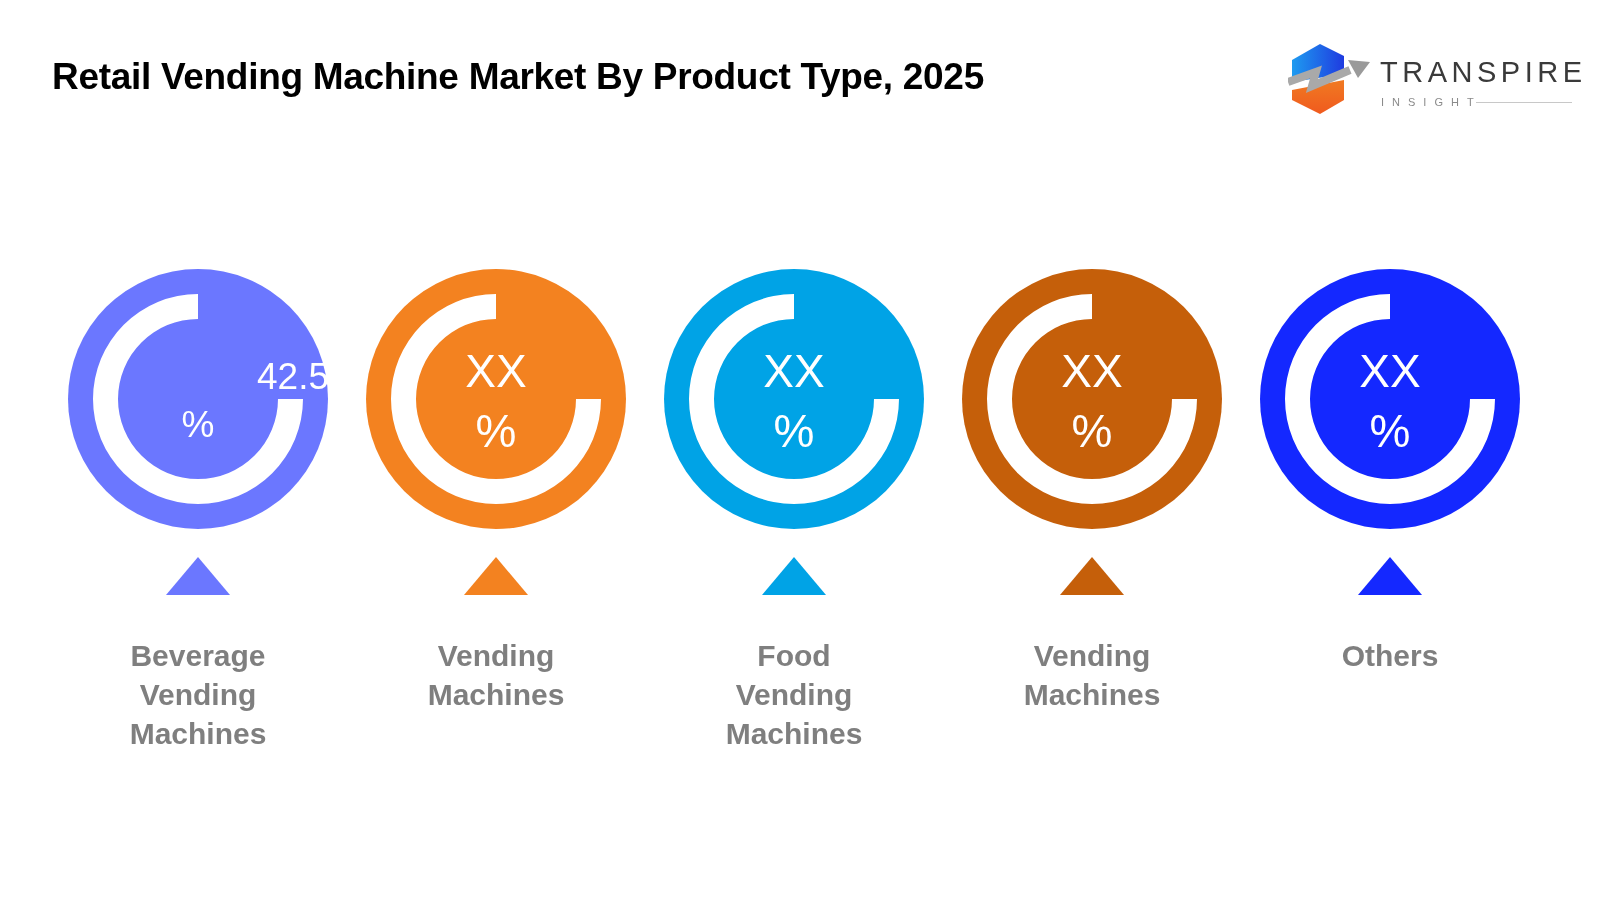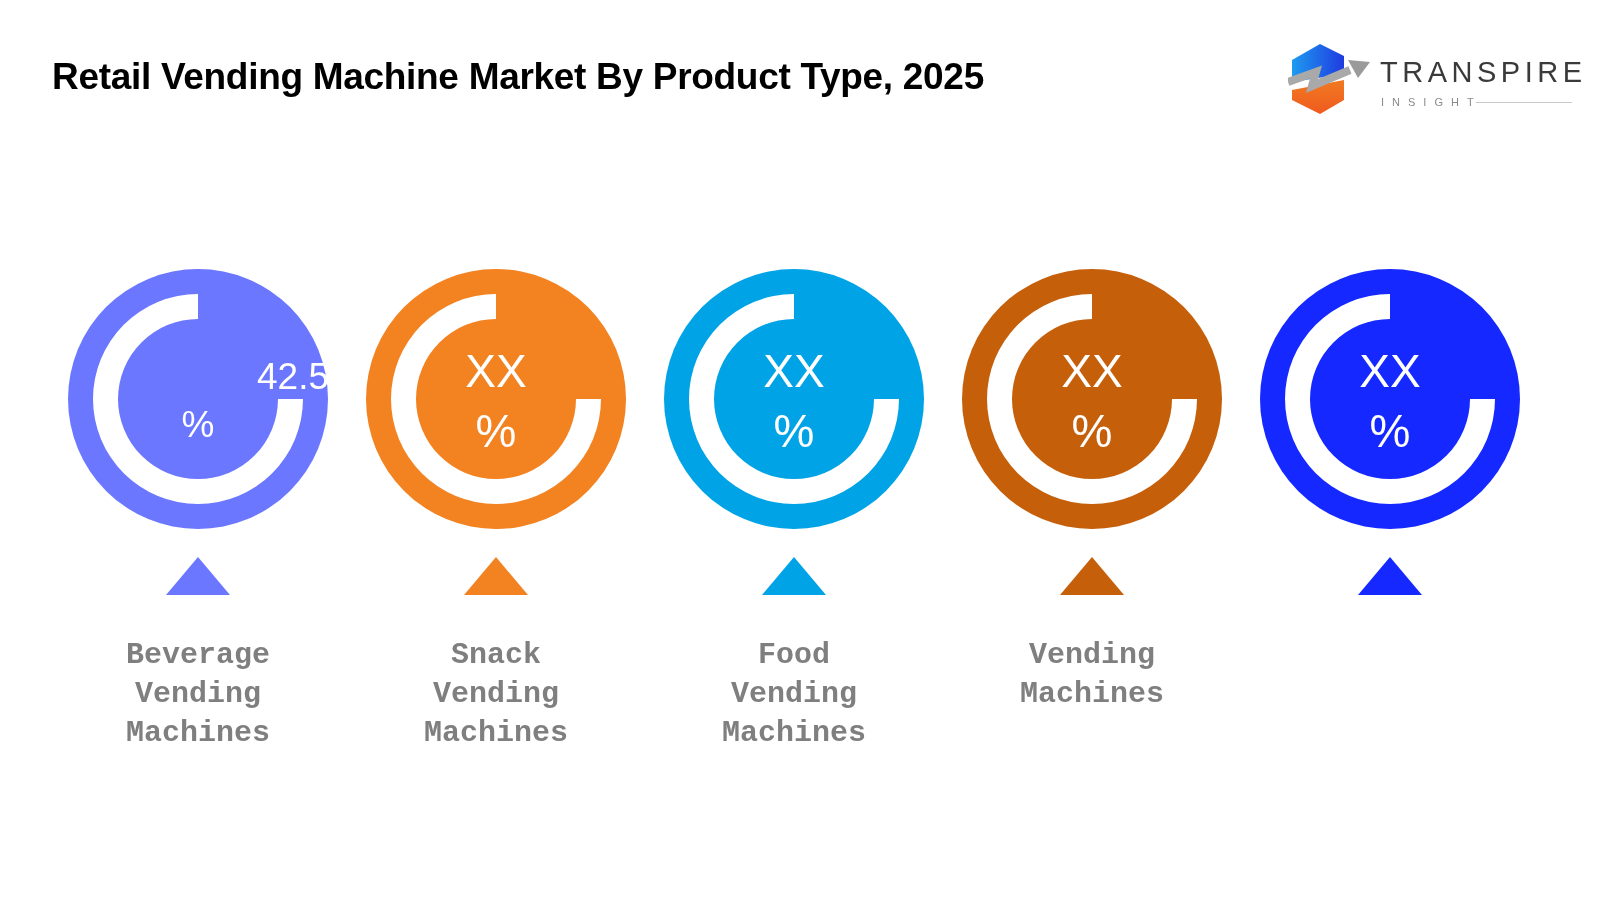--- a/index.html
+++ b/index.html
@@ -96,21 +96,21 @@
       border-right: 32px solid transparent;
       border-bottom-width: 38px;
       border-bottom-style: solid;
     }
     .label {
       position: absolute;
       left: -40px;
       top: 368px;
       width: 342px;
       text-align: center;
-      font-family: Liberation Mono, monospace;
+      font-family: Liberation Sans, sans-serif;
       font-weight: bold;
       font-size: 30px;
       line-height: 39px;
       color: #7f7f7f;
     }
     .label span { display: block; }
   </style>
 </head>
 <body>
 
@@ -164,21 +164,20 @@
     <div class="circle">
       <svg width="262" height="262" viewBox="0 0 262 262">
         <circle cx="131" cy="131" r="130" fill="#F38220"></circle>
         <path d="M131,26 A105,105 0 1,0 236,131 L211,131 A80,80 0 1,1 131,51 Z" fill="#FFFFFF"></path>
       </svg>
       <div class="value num">XX</div>
       <div class="value pct">%</div>
     </div>
     <div class="tri" style="border-bottom-color:#F38220;"></div>
     <div class="label">
-      <span>Snack</span>
       <span>Vending</span>
       <span>Machines</span>
     </div>
   </div>
 
   <div class="item" style="left:663px;">
     <div class="circle">
       <svg width="262" height="262" viewBox="0 0 262 262">
         <circle cx="131" cy="131" r="130" fill="#00A3E6"></circle>
         <path d="M131,26 A105,105 0 1,0 236,131 L211,131 A80,80 0 1,1 131,51 Z" fill="#FFFFFF"></path>
@@ -213,15 +212,18 @@
   <div class="item" style="left:1259px;">
     <div class="circle">
       <svg width="262" height="262" viewBox="0 0 262 262">
         <circle cx="131" cy="131" r="130" fill="#1428FF"></circle>
         <path d="M131,26 A105,105 0 1,0 236,131 L211,131 A80,80 0 1,1 131,51 Z" fill="#FFFFFF"></path>
       </svg>
       <div class="value num">XX</div>
       <div class="value pct">%</div>
     </div>
     <div class="tri" style="border-bottom-color:#1428FF;"></div>
+    <div class="label">
+      <span>Others</span>
+    </div>
   </div>
 
 </div>
 
 </body></html>

